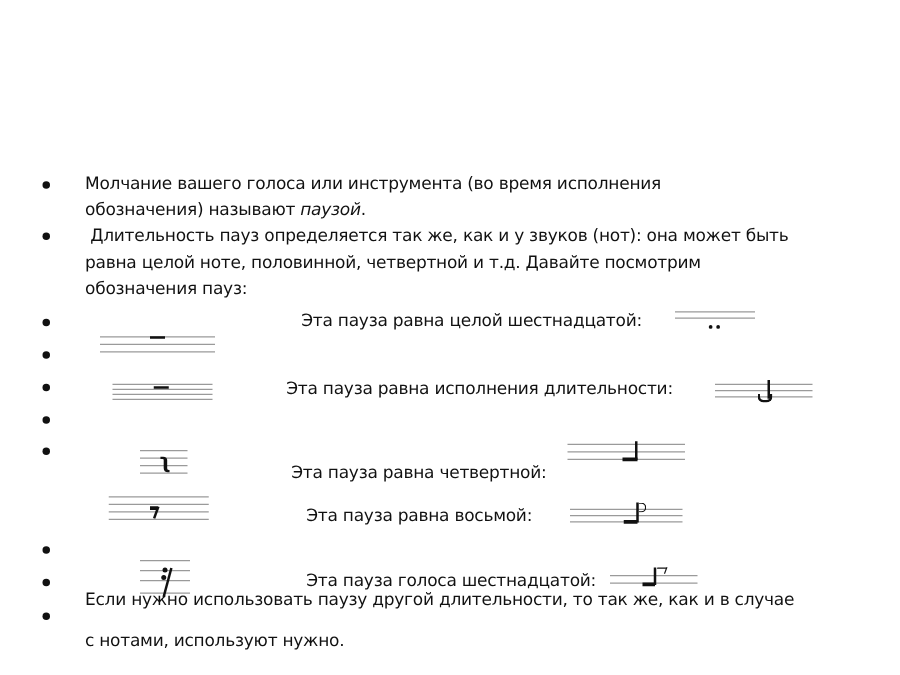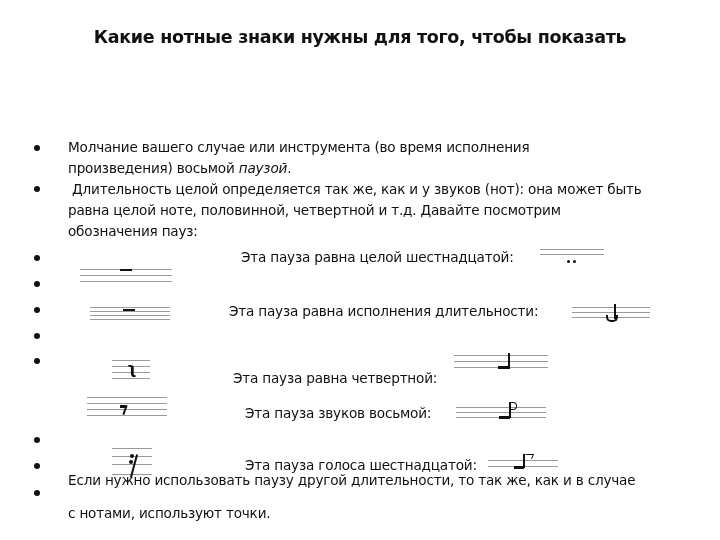--- a/index.html
+++ b/index.html
@@ -9,38 +9,37 @@
     .txt { position:absolute; font-size:13.6px; line-height:21px; color:#111; letter-spacing:-0.2px; white-space:nowrap; }
     .txt i { font-style:italic;text-align:center; }
     .staff { position:absolute; }
     .staff .ln { position:absolute; left:0; right:0; height:1px; background:#9a9a9a; }
     .sym { position:absolute; background:#111; }
   </style>
 </head>
 <body>
 
 <div class="title">
-  <div>Какие нотные знаки нужны для того, чтобы показать</div>
 </div>
 
 <div class="bullet" style="top:145px"></div>
 <div class="bullet" style="top:186px"></div>
 <div class="bullet" style="top:255px"></div>
 <div class="bullet" style="top:281px"></div>
 <div class="bullet" style="top:307px"></div>
 <div class="bullet" style="top:333px"></div>
 <div class="bullet" style="top:358px"></div>
 <div class="bullet" style="top:437px"></div>
 <div class="bullet" style="top:463px"></div>
 <div class="bullet" style="top:490px"></div>
 
-<div class="txt" style="left:68px; top:137px">Молчание вашего случае или инструмента (во время исполнения</div>
-<div class="txt" style="left:68px; top:158px"><span>произведения) восьмой </span><i>паузой</i><span>.</span></div>
+<div class="txt" style="left:68px; top:137px">Молчание вашего голоса или инструмента (во время исполнения</div>
+<div class="txt" style="left:68px; top:158px"><span>обозначения) называют </span><i>паузой</i><span>.</span></div>
 
-<div class="txt" style="left:68px; top:179px; white-space:pre"> Длительность целой определяется так же, как и у звуков (нот): она может быть</div>
+<div class="txt" style="left:68px; top:179px; white-space:pre"> Длительность пауз определяется так же, как и у звуков (нот): она может быть</div>
 <div class="txt" style="left:68px; top:200px">равна целой ноте, половинной, четвертной и т.д. Давайте посмотрим</div>
 <div class="txt" style="left:68px; top:221px">обозначения пауз:</div>
 
 <div class="staff" style="left:80px; top:268px; width:92px; height:16px;">
   <div class="ln" style="top:1px"></div>
     <div class="ln" style="top:7px"></div>
     <div class="ln" style="top:13px"></div>
   <div class="sym" style="left:40px; top:1px; width:12px; height:2px;"></div>
 </div>
 <div class="txt" style="left:241px; top:247px">Эта пауза равна целой шестнадцатой:</div>
@@ -84,21 +83,21 @@
 </div>
 
 <div class="staff" style="left:87px; top:395px; width:80px; height:26px;">
   <div class="ln" style="top:2px"></div>
     <div class="ln" style="top:8px"></div>
     <div class="ln" style="top:14px"></div>
     <div class="ln" style="top:20px"></div>
   <div class="sym" style="left:33px; top:10px; width:6px; height:3px;"></div>
   <div class="sym" style="left:37px; top:10px; width:2px; height:10px; transform:rotate(20deg);"></div>
 </div>
-<div class="txt" style="left:245px; top:403px">Эта пауза звуков восьмой:</div>
+<div class="txt" style="left:245px; top:403px">Эта пауза равна восьмой:</div>
 <div class="staff" style="left:456px; top:405px; width:90px; height:16px;">
   <div class="ln" style="top:2px"></div>
     <div class="ln" style="top:7px"></div>
     <div class="ln" style="top:12px"></div>
   <div class="sym" style="left:53px; top:-3px; width:2px; height:16px;"></div>
   <div class="sym" style="left:43px; top:11px; width:11px; height:3px;"></div>
   <div style="position:absolute; left:55px; top:-3px; width:5px; height:6px; border:1px solid #111; border-left:none; border-radius:0 4px 4px 0;"></div>
 </div>
 
 <div class="staff" style="left:112px; top:446px; width:40px; height:34px;">
@@ -113,13 +112,13 @@
 <div class="txt" style="left:245px; top:455px">Эта пауза голоса шестнадцатой:</div>
 <div class="staff" style="left:488px; top:458px; width:70px; height:14px;">
   <div class="ln" style="top:2px"></div>
     <div class="ln" style="top:8px"></div>
   <div class="sym" style="left:35px; top:-4px; width:2px; height:14px;"></div>
   <div class="sym" style="left:26px; top:8px; width:10px; height:3px;"></div>
   <div style="position:absolute; left:37px; top:-4px; width:7px; height:4px; border-top:1px solid #111; border-right:1px solid #111; transform:skewX(-20deg);"></div>
 </div>
 
 <div class="txt" style="left:68px; top:470px">Если нужно использовать паузу другой длительности, то так же, как и в случае</div>
-<div class="txt" style="left:68px; top:503px">с нотами, используют точки.</div>
+<div class="txt" style="left:68px; top:503px">с нотами, используют нужно.</div>
 
 </body></html>

